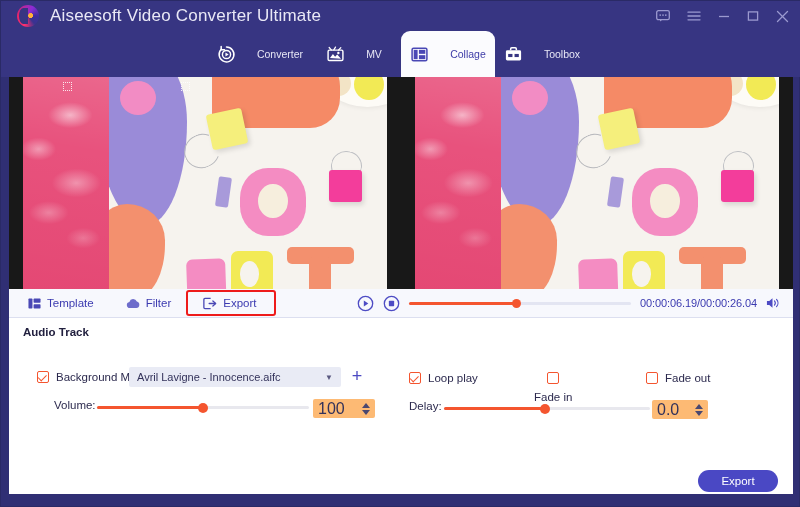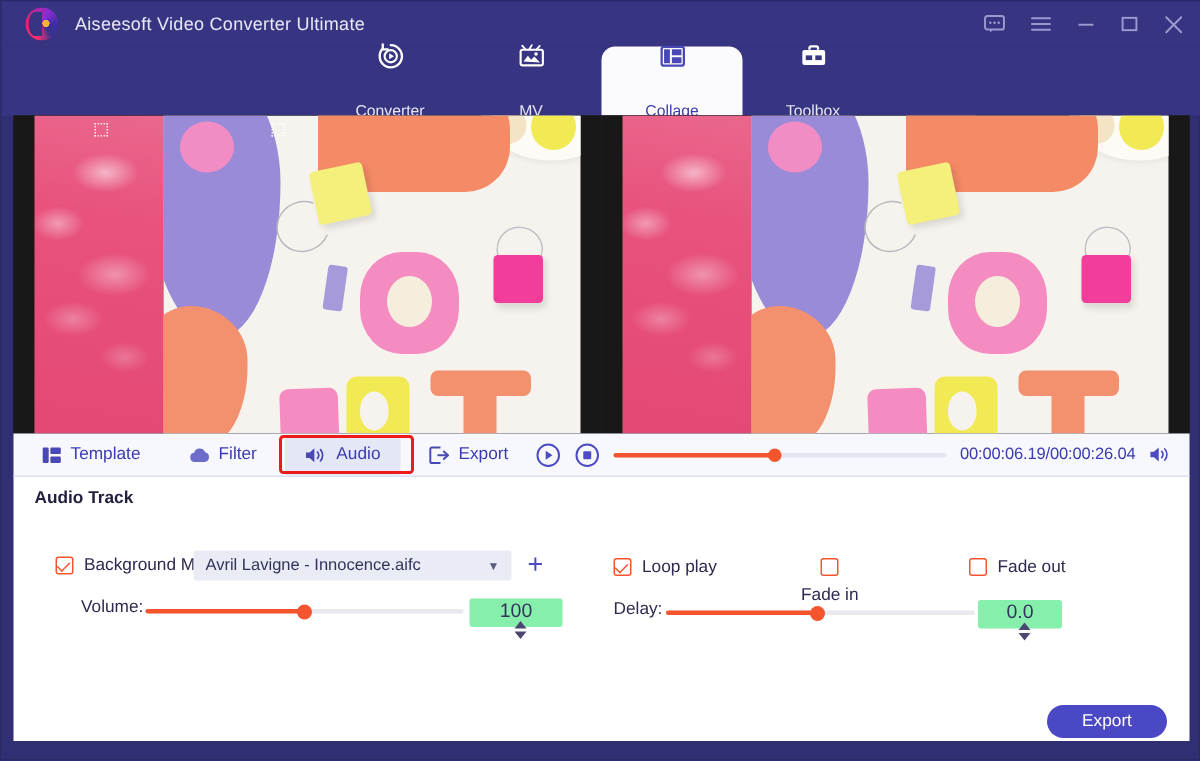--- a/index.html
+++ b/index.html
@@ -32,42 +32,42 @@
     position: relative;
   }
   .logo::after {
     content: ""; position: absolute;
     left: 2px; top: 3px; width: 9px; height: 16px;
     border-radius: 50% 0 0 50%;
     background: #373582;
   }
   .app-title {
     margin-left: 11px;
-    color: #e9e8f6; font-size: 12px; letter-spacing: .2px;
+    color: #e9e8f6; font-size: 17px; letter-spacing: .2px;
   }
   .win-ctrls {
     margin-left: auto; margin-right: 12px;
     display: flex; align-items: center; gap: 17px;
   }
   .win-ctrls .wc {
     color: #9b99cf; display: flex; align-items: center; justify-content: center;
     cursor: pointer;
   }
 
   
   .tabbar {
     position: absolute; left: 0; top: 30px;
     width: 800px; height: 46px;
     background: #373582;
     display: flex; align-items: flex-end; justify-content: center;
     gap: 0;
   }
   .mtab {
     width: 94px; height: 46px;
-    display: flex; flex-direction: column; align-items: center; justify-content: center;
+    display: flex; flex-direction: row; align-items: center; justify-content: center;
     gap: 21px; cursor: pointer; position: relative;
   }
   .mtab .mtab-ico { color: #ffffff; height: 19px; display: flex; align-items: center; }
   .mtab .mtab-lbl { color: #e7e6f5; font-size: 10.5px; }
   .mtab.active {
     background: #fbfbfe;
     border-radius: 9px 9px 0 0;
   }
   .mtab.active .mtab-ico { color: #4a48b5; }
   .mtab.active .mtab-lbl { color: #3e3ca8; }
@@ -323,23 +323,23 @@
   }
   .slider .sfill {
     position: absolute; left: 0; top: 0; height: 3px;
     background: #f4552f; border-radius: 2px;
   }
   .slider .sthumb {
     position: absolute; top: -3.5px; width: 10px; height: 10px;
     border-radius: 50%; background: #f4552f;
   }
   .spin {
-    position: absolute; height: 19px; background: #86efac; border-radius: 2px;
+    position: absolute; height: 19px; background: #fdba74; border-radius: 2px;
     display: flex; align-items: center; padding: 0 5px;
-    font-size: 13px; color: #33325a; flex-direction: column;
+    font-size: 16px; color: #33325a;
   }
   .spin .sv { flex: 1 1 auto; }
   .spin .arrows {
     display: flex; flex-direction: column; gap: 2px; margin-left: 6px;
     color: #4a4870; cursor: pointer;
   }
   .spin .arrows i {
     width: 0; height: 0; border-left: 4px solid transparent;
     border-right: 4px solid transparent; display: block;
   }
@@ -531,30 +531,20 @@
 
     <div class="ttab">
       <span class="ttab-ico">
         <svg width="14" height="13" viewBox="0 0 15 14">
             <path d="M4.1 11.8 a3.3 3.3 0 0 1 -0.5 -6.55 A4.2 4.2 0 0 1 11.6 4.9 a3.5 3.5 0 0 1 -0.5 6.9 Z" fill="#6d6ccb"></path>
           </svg>
       </span>
       <span>Filter</span>
     </div>
 
-    <div class="ttab active">
-      <span class="ttab-ico">
-        <svg width="15" height="13" viewBox="0 0 16 14">
-            <path d="M1 5 H3.6 L7 2 V12 L3.6 9 H1 Z" fill="#4a48b5"></path>
-            <path d="M9.2 4.7 a3.6 3.6 0 0 1 0 4.6" fill="none" stroke="#4a48b5" stroke-width="1.25" stroke-linecap="round"></path>
-            <path d="M11.4 3 a6 6 0 0 1 0 8" fill="none" stroke="#4a48b5" stroke-width="1.25" stroke-linecap="round"></path>
-          </svg>
-      </span>
-      <span>Audio</span>
-    </div>
 
     <div class="ttab">
       <span class="ttab-ico">
         <svg width="14" height="13" viewBox="0 0 15 14">
             <path d="M8.2 1.4 H2.1 a1.2 1.2 0 0 0 -1.2 1.2 V11.4 a1.2 1.2 0 0 0 1.2 1.2 H8.2" fill="none" stroke="#4a48b5" stroke-width="1.4"></path>
             <path d="M6.6 7 H13.3" stroke="#4a48b5" stroke-width="1.4" stroke-linecap="round"></path>
             <path d="M10.6 4.3 L13.6 7 L10.6 9.7" fill="none" stroke="#4a48b5" stroke-width="1.4" stroke-linecap="round" stroke-linejoin="round"></path>
           </svg>
       </span>
       <span>Export</span>

